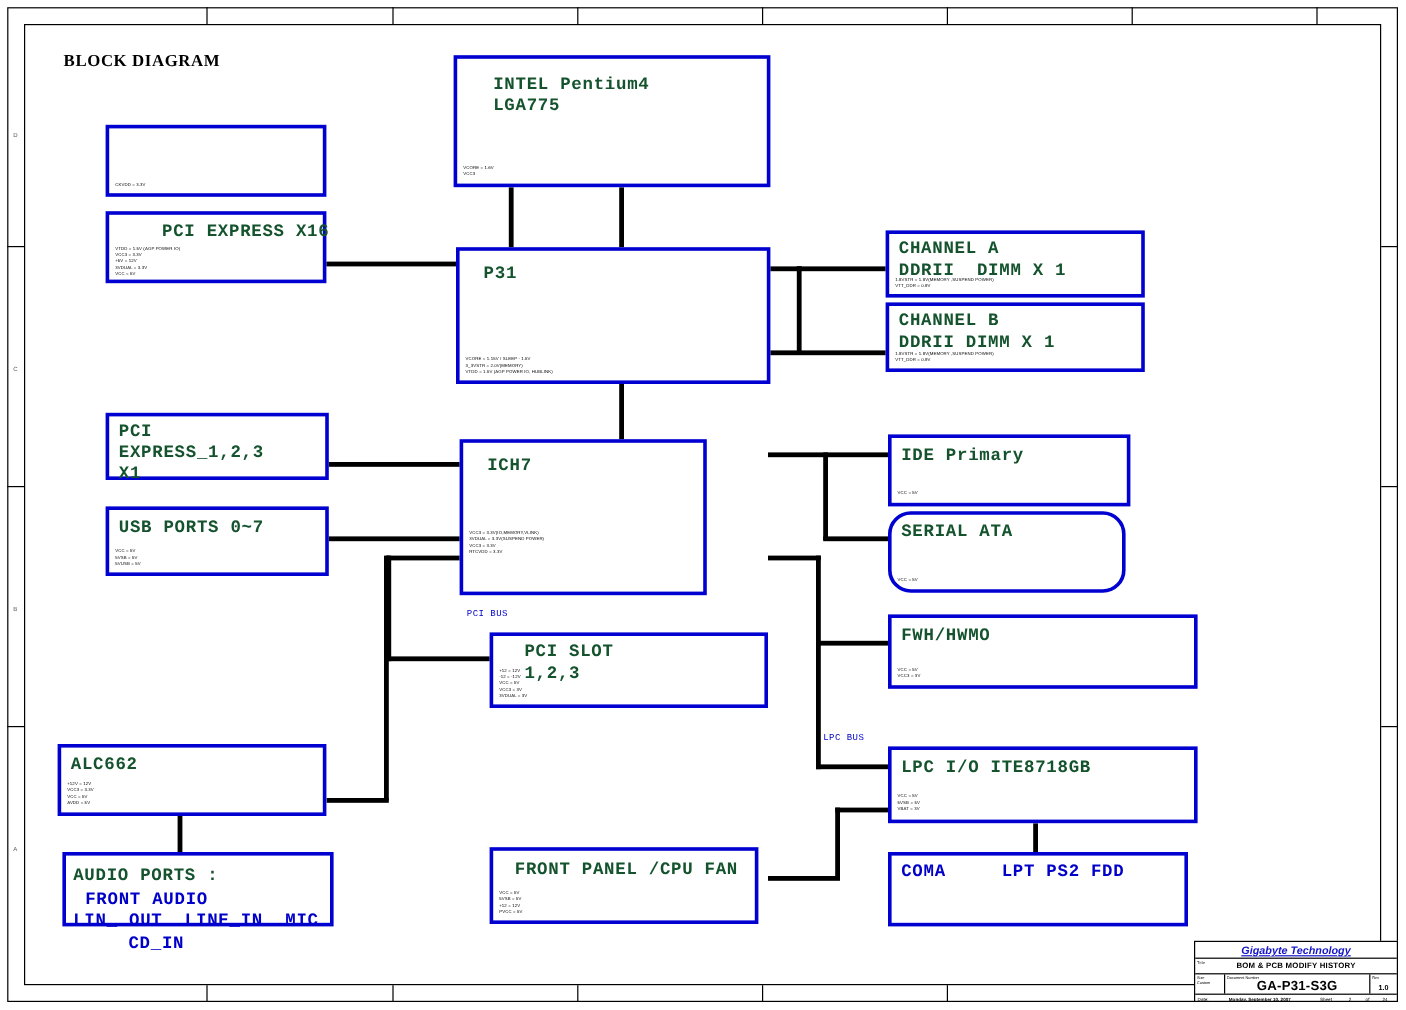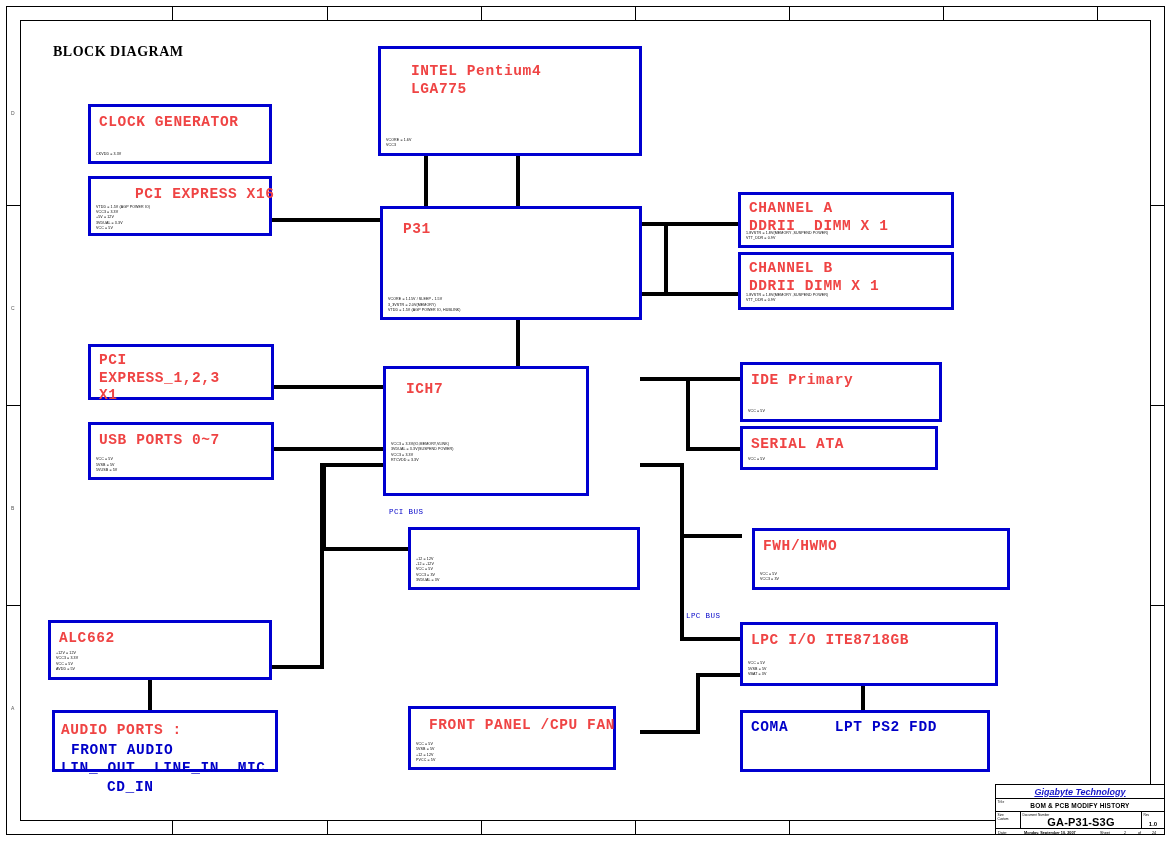--- a/index.html
+++ b/index.html
@@ -19,21 +19,21 @@
 
   
   #page-title{position:absolute;left:53px;top:44px;
               font-family:"Liberation Serif",serif;font-weight:bold;
               font-size:14px;letter-spacing:.5px;}
 
   
   .blk{position:absolute;border:3px solid #0000d0;background:#fff;
        box-sizing:border-box;}
   .blk .hd{font-family:"Liberation Mono","DejaVu Sans Mono",monospace;
-           font-size:14.5px;font-weight:bold;color:#ef4444;
+           font-size:14.5px;font-weight:bold;color:#14532d;
            letter-spacing:.6px;white-space:pre;line-height:1.22;}
   .blk .hd.blue{color:#0000c8;}
   .pwr{position:absolute;left:5px;font-family:"Liberation Sans",sans-serif;
        font-size:3.6px;line-height:1.45;color:#000;white-space:pre;
        letter-spacing:.1px;}
   .pad{padding:7px 0 0 8px;}
 
   
   .wire{position:absolute;background:#000;}
   .wire-h{height:4px;}
@@ -142,21 +142,20 @@
 <div class="wire wire-h" style="left:640px;top:730px;width:60px;"></div>
 <div class="wire wire-v" style="left:696px;top:673px;height:60px;"></div>
 <div class="wire wire-h" style="left:696px;top:673px;width:46px;"></div>
 
 <div class="wire wire-v" style="left:861px;top:686px;height:24px;"></div>
 
 <div class="bus-label" style="left:389px;top:508px;">PCI BUS</div>
 <div class="bus-label" style="left:686px;top:612px;">LPC BUS</div>
 
 <div class="blk" style="left:88px;top:104px;width:184px;height:60px;">
-  <div class="hd pad">CLOCK GENERATOR</div>
   <div class="pwr" style="bottom:4px;">CKVDD = 3.3V</div>
 </div>
 
 <div class="blk" style="left:88px;top:176px;width:184px;height:60px;padding-left:36px;">
   <div class="hd pad">PCI EXPRESS X16</div>
   <div class="pwr" style="top:26px;">VTDD = 1.5V (AGP POWER IO)
 VCC3 = 3.3V
 +5V = 12V
 3VDUAL = 3.3V
 VCC = 5V</div>
@@ -209,34 +208,36 @@
 3VDUAL = 3.3V(SUSPEND POWER)
 VCC3 = 3.3V
 RTCVDD = 3.3V</div>
 </div>
 
 <div class="blk" style="left:740px;top:362px;width:202px;height:60px;">
   <div class="hd pad">IDE Primary</div>
   <div class="pwr" style="bottom:5px;">VCC = 5V</div>
 </div>
 
-<div class="blk" style="left:740px;top:426px;width:198px;height:44px;">
+<div class="blk" style="left:740px;top:426px;width:198px;height:68px;border-radius:19px;">
   <div class="hd pad">SERIAL ATA</div>
   <div class="pwr" style="bottom:5px;">VCC = 5V</div>
 </div>
 
 <div class="blk" style="left:408px;top:527px;width:232px;height:63px;">
+  <div class="hd" style="padding:6px 0 0 26px;">PCI SLOT
+1,2,3</div>
   <div class="pwr" style="bottom:4px;">+12 = 12V
 -12 = -12V
 VCC = 5V
 VCC3 = 3V
 3VDUAL = 3V</div>
 </div>
 
-<div class="blk" style="left:740px;top:528px;width:258px;height:62px;margin-left:12px;">
+<div class="blk" style="left:740px;top:512px;width:258px;height:62px;">
   <div class="hd pad">FWH/HWMO</div>
   <div class="pwr" style="bottom:5px;">VCC = 5V
 VCC3 = 3V</div>
 </div>
 
 <div class="blk" style="left:48px;top:620px;width:224px;height:60px;">
   <div class="hd pad">ALC662</div>
   <div class="pwr" style="bottom:5px;">+12V = 12V
 VCC3 = 3.3V
 VCC = 5V
@@ -245,21 +246,21 @@
 
 <div class="blk" style="left:52px;top:710px;width:226px;height:62px;">
   <div style="padding:7px 0 0 6px;">
     <span class="hd" style="display:inline;">AUDIO PORTS :</span>
     <span class="hd blue" style="display:inline;margin-left:10px;">FRONT AUDIO</span>
   </div>
   <div class="hd blue" style="padding:1px 0 0 6px;">LIN_ OUT  LINE_IN  MIC</div>
   <div class="hd blue" style="padding:1px 0 0 52px;">CD_IN</div>
 </div>
 
-<div class="blk" style="left:408px;top:706px;width:208px;height:64px;">
+<div class="blk" style="left:408px;top:706px;width:224px;height:64px;">
   <div class="hd" style="padding:8px 0 0 18px;">FRONT PANEL /CPU FAN</div>
   <div class="pwr" style="bottom:4px;">VCC = 5V
 5VSB = 5V
 +12 = 12V
 PVCC = 5V</div>
 </div>
 
 <div class="blk" style="left:740px;top:622px;width:258px;height:64px;">
   <div class="hd pad">LPC I/O ITE8718GB</div>
   <div class="pwr" style="bottom:6px;">VCC = 5V

